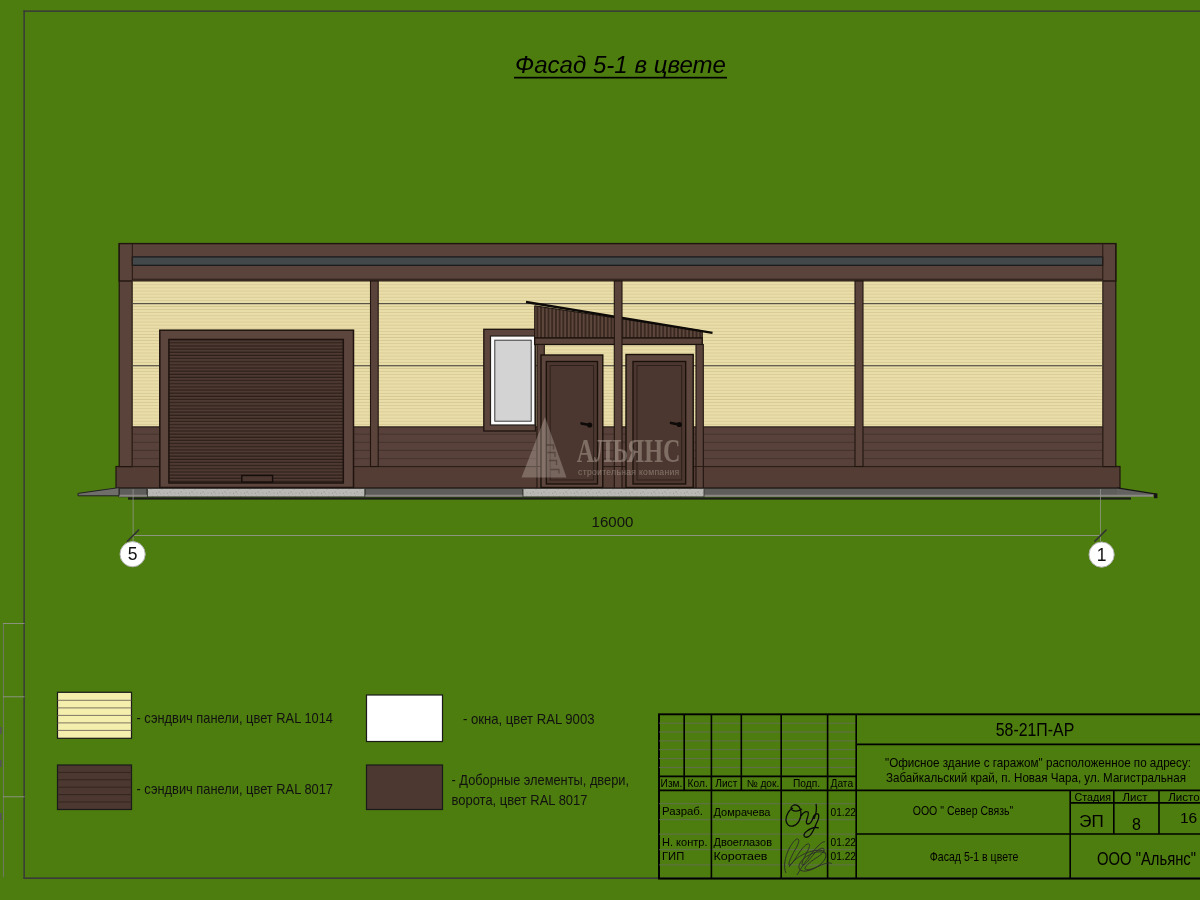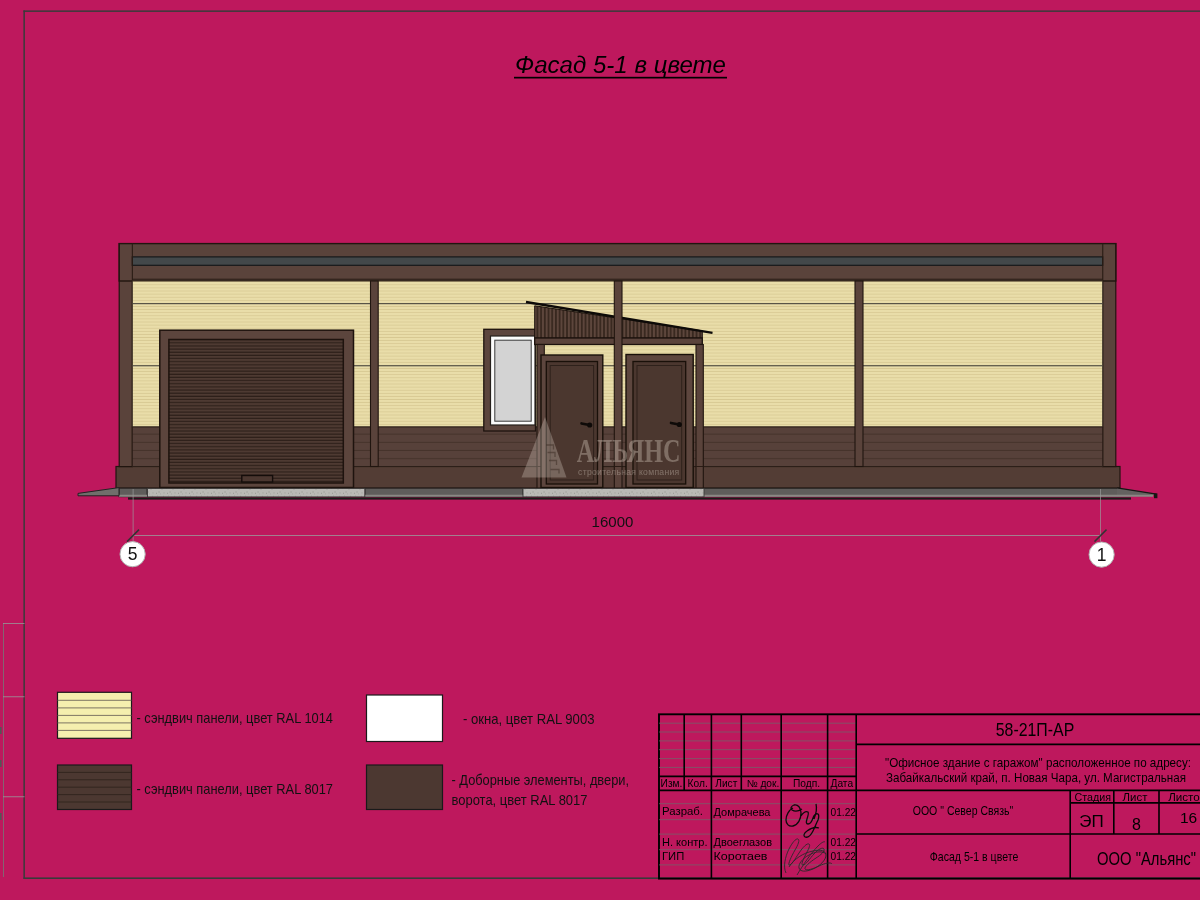--- a/index.html
+++ b/index.html
@@ -1,16 +1,16 @@
 <!DOCTYPE html>
 <html><head>
 <meta charset="utf-8">
 <style>
   html,body{margin:0;padding:0;background:#ffffff;}
-  #page{position:relative;width:1200px;height:900px;overflow:hidden;background:#be185d;
+  #page{position:relative;width:1200px;height:900px;overflow:hidden;background:#4d7c0f;
         font-family:"Liberation Sans", sans-serif;}
   svg{position:absolute;left:0;top:0;}
   text{font-family:"Liberation Sans", sans-serif;}
 </style>
 </head>
 <body>
 <div id="page">
 <svg width="1200" height="900" viewBox="0 0 1200 900">
 <defs>
   <pattern id="creamLines" width="10" height="3.1" patternUnits="userSpaceOnUse">

